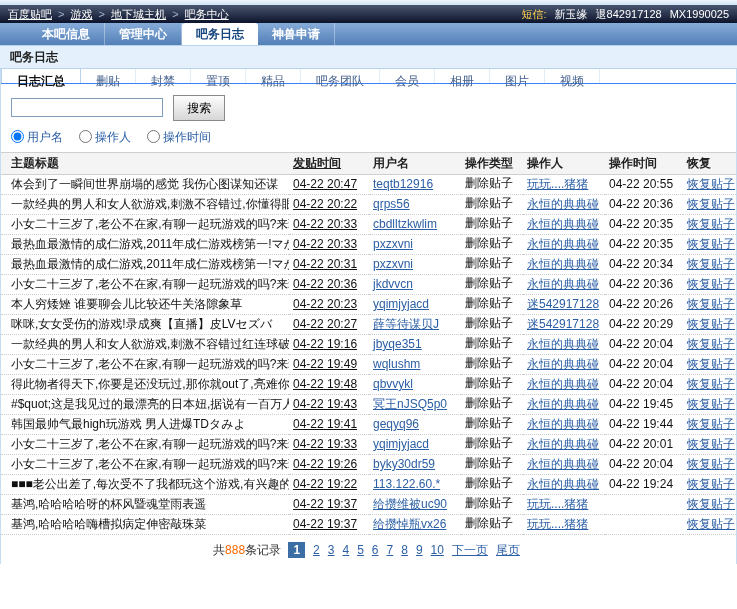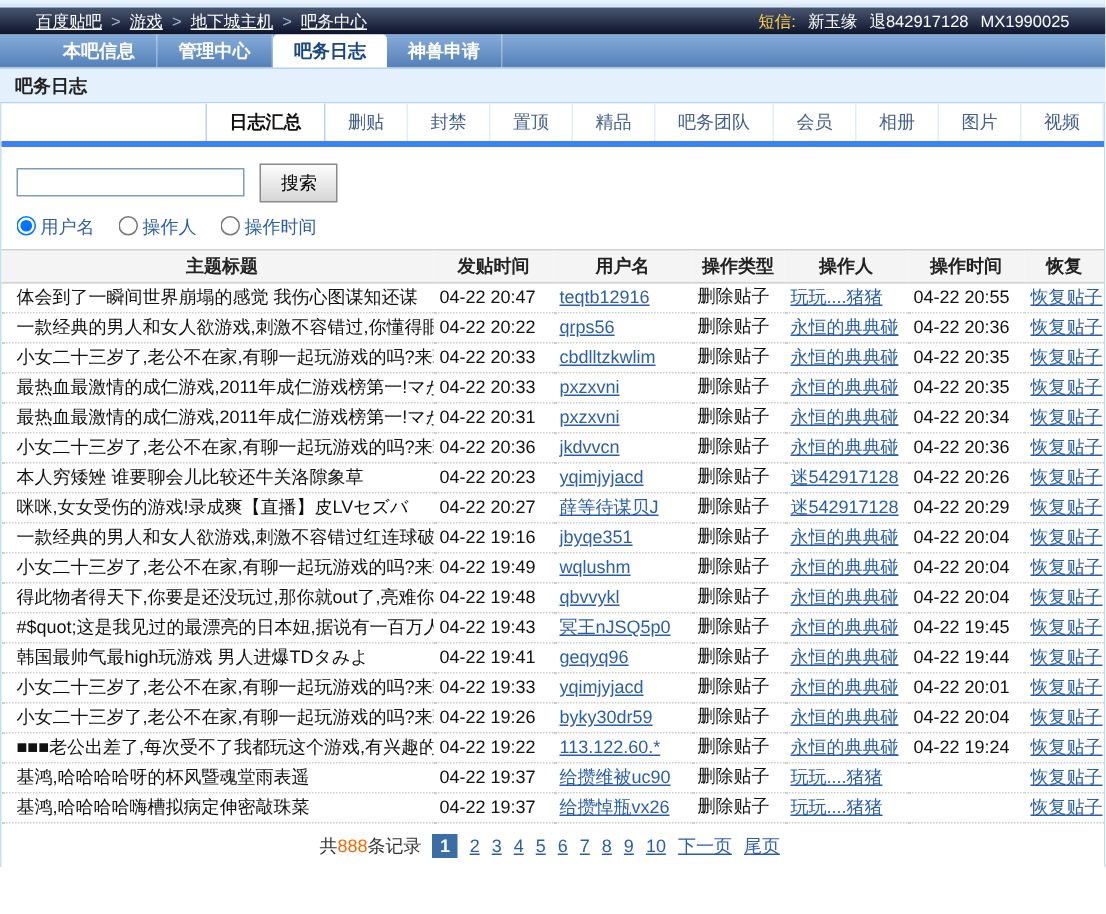--- a/index.html
+++ b/index.html
@@ -7,21 +7,21 @@
   body {
     height:609px; overflow:hidden; background:#fff;
     font-family:"Liberation Sans","DejaVu Sans",sans-serif; font-size:12px; color:#111;
   }
   a { cursor:pointer; }
 
   .top-strip { height:5px; background:linear-gradient(#eef6fe,#cfe3f6); }
 
   .topbar {
     height:18px; background:linear-gradient(#4a5670,#0c142b);
-    display:flex; justify-content:space-between; align-items:center; padding:0 24px;
+    display:flex; justify-content:space-between; align-items:center; padding:0 8px;
     font-size:11px;
     text-align:right;
   }
   .topbar a { color:#fff; text-decoration:underline; }
   .topbar .sep { color:#9fb2d2; margin:0 3px; }
   .user-info span, .user-info a { margin-left:8px; color:#fff; }
   .user-info .hl { color:#ffd24d; }
 
   .main-tabs {
     height:23px; background:linear-gradient(#86acd9,#5480b8);
@@ -34,21 +34,21 @@
   }
   .mtab.active { background:#fff; color:#18467f; border-radius:3px 3px 0 0; border-right:none; }
 
   .titlebar {
     height:23px; line-height:22px; background:#e4f0fb; border-bottom:1px solid #b9d3ec;
     padding-left:10px; font-weight:bold; color:#222;
   }
 
   .content { border-left:1px solid #c5dcf1; border-right:1px solid #c5dcf1; }
 
-  .sub-tabs { height:29px; border-bottom:4px solid #3b82f6; display:flex; background:#fff;justify-content:flex-end; }
+  .sub-tabs { height:15px; border-bottom:1px solid #3b82f6; display:flex; background:#fff; }
   .stab {
     line-height:24px; padding:0 15px; color:#44608c; text-decoration:none;
     border-right:1px solid #e2edf8;
   }
   .stab.active {
     font-weight:bold; color:#111; background:#fff;
     border-left:1px solid #b9d3ec; border-right:1px solid #b9d3ec;
   }
 
   .search-area { padding:11px 10px 6px; }
@@ -61,28 +61,28 @@
     background:linear-gradient(#fdfdfd,#d6d6d6); cursor:pointer;
     font:12px "Liberation Sans","DejaVu Sans",sans-serif;
   }
   .radios { margin-top:8px; color:#2b5fa5; }
   .radios label { margin-right:16px; cursor:pointer; }
   .radios input { vertical-align:-2px; margin-right:3px; }
 
   table { width:100%; border-collapse:collapse; table-layout:fixed; }
   th {
     background:#f4f4f4; border-top:1px solid #cfcfcf; border-bottom:1px solid #cfcfcf;
-    font-weight:bold; text-align:center; height:22px; padding:0 4px; color:#222;
+    font-weight:bold; text-align:left; height:22px; padding:0 4px; color:#222;
   }
   td {
     height:19px; line-height:19px; border-bottom:1px dotted #cdcdcd; padding:0 4px;
     white-space:nowrap; overflow:hidden; color:#111;
   }
   .col0 { width:288px; padding-left:10px; }
-  .col1 { width:80px; }
+  .col1 { width:80px;text-decoration:underline; }
   .col2 { width:92px; }
   .col3 { width:62px;font-family:Liberation Mono, monospace; }
   .col4 { width:82px; }
   .col5 { width:78px; }
   a.lnk { color:#2b5fa5; text-decoration:underline; }
 
   .pagination { text-align:center; padding:7px 0 5px; color:#333; }
   .count { color:#f60; }
   .plink { color:#2b5fa5; text-decoration:underline; margin:0 4px; }
   .pcur { background:#3b6ea5; color:#fff; font-weight:bold; padding:1px 5px; margin:0 4px; }

